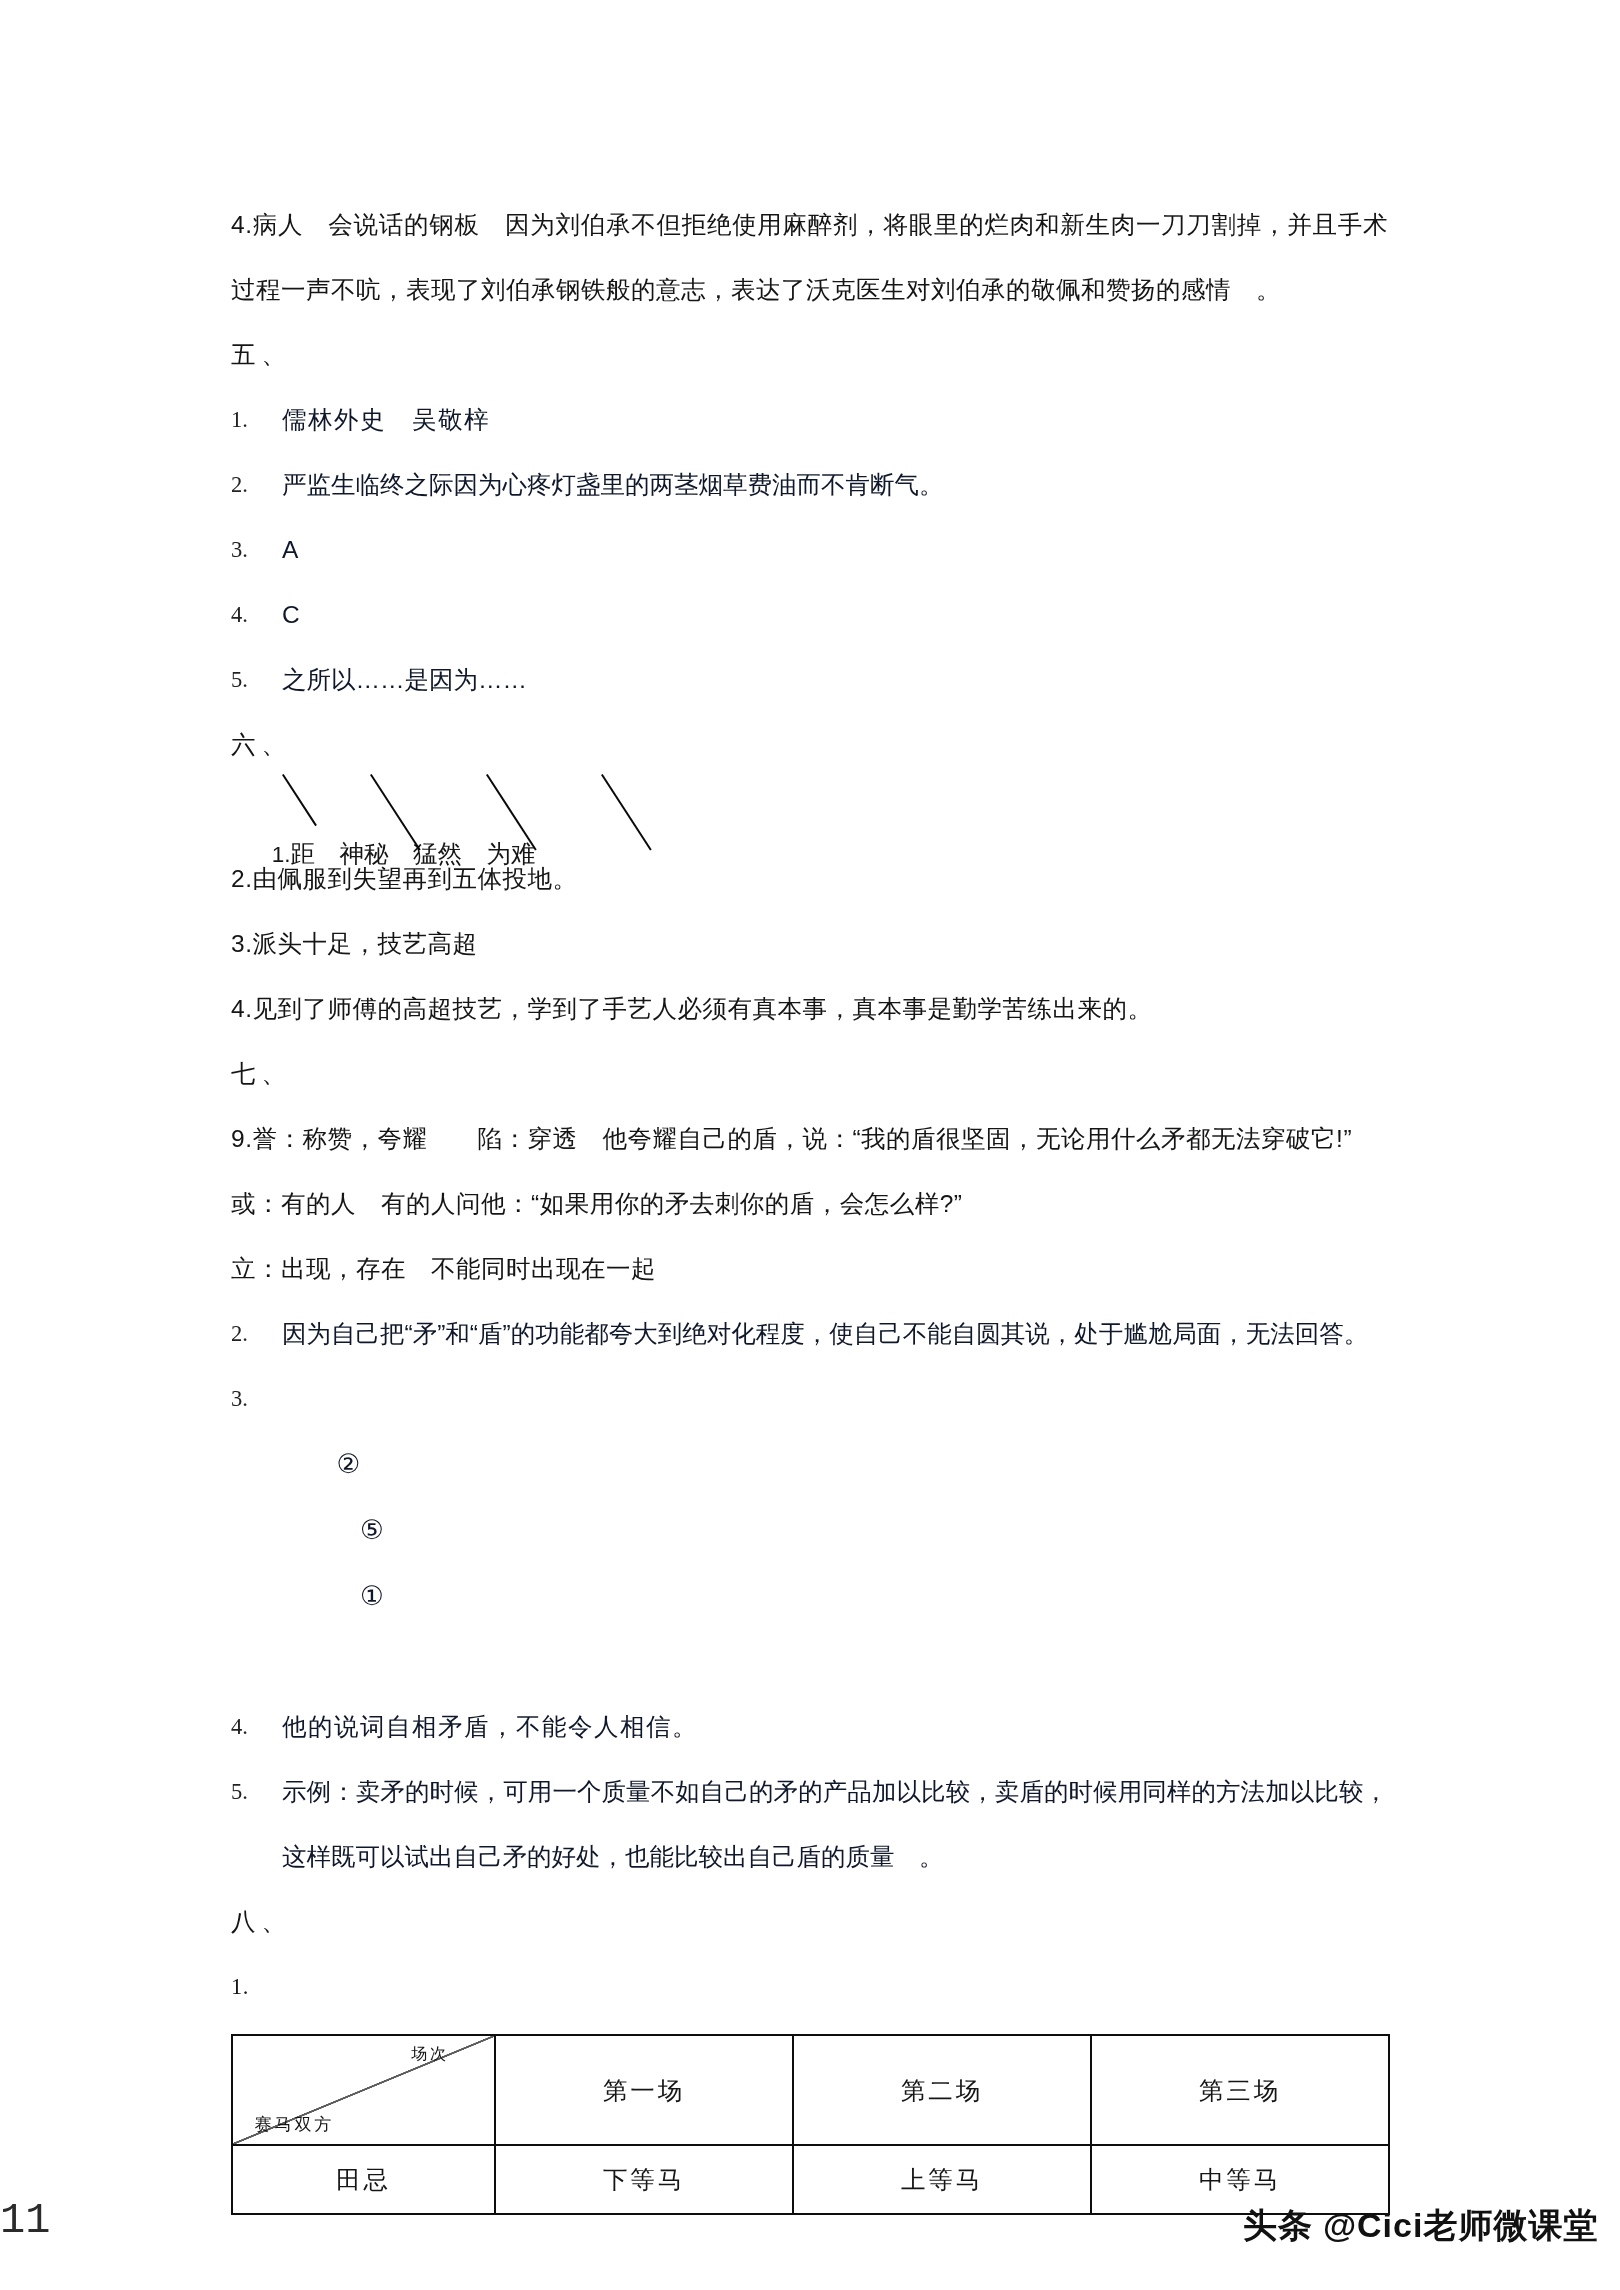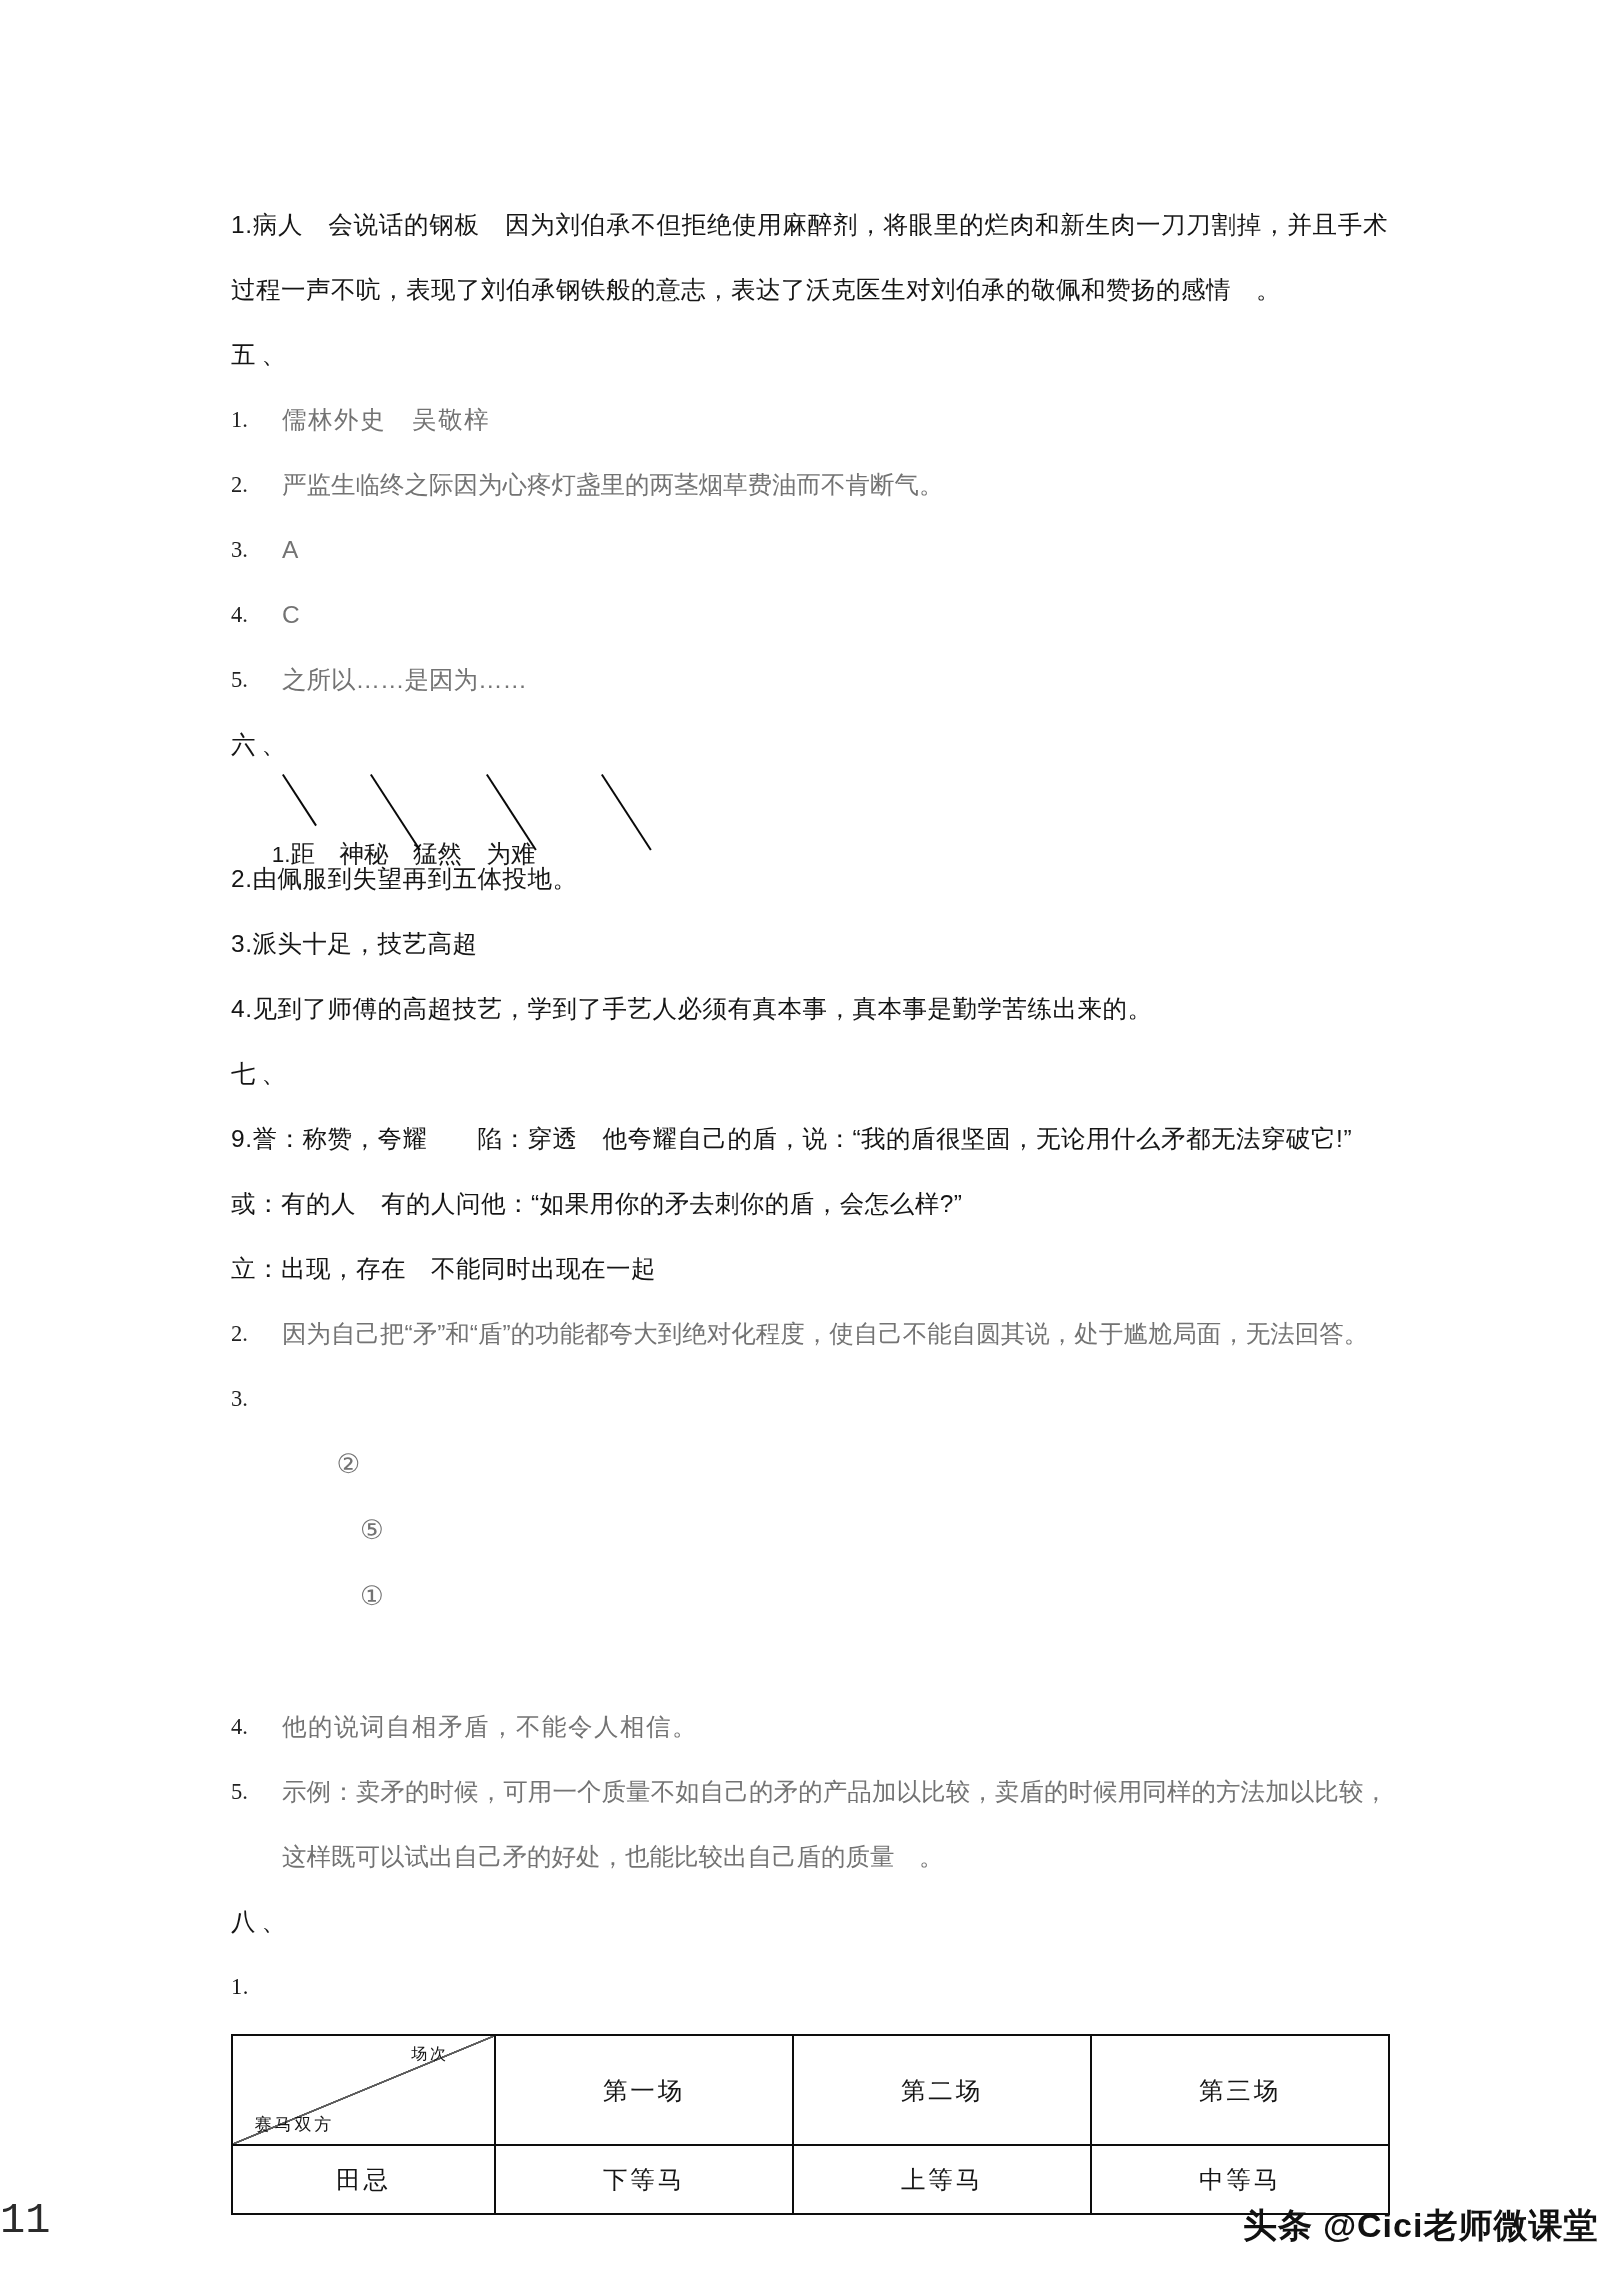--- a/index.html
+++ b/index.html
@@ -58,21 +58,21 @@
     font-family: "Liberation Serif", "DejaVu Serif", serif;
     font-size: 22.5px;
     color: #222;
     line-height: 65px;
   }
   .numrow .body {
     flex: 1 1 auto;
     font-family: "Liberation Sans", "DejaVu Sans", sans-serif;
     font-size: 24.5px;
     line-height: 65px;
-    color: #737373;
+    color: #0f172a;
     text-align: justify;
     text-justify: inter-ideograph;
     white-space: pre-wrap;
   }
   .numrow .body.wide { letter-spacing: 1.5px; }
 
   
   .strikeline {
     position: relative;
     font-family: "Liberation Sans", "DejaVu Sans", sans-serif;
@@ -163,21 +163,21 @@
   }
   .watermark .wm-head { margin-right: 9.8px; }
 </style>
 </head>
 <body>
 
 <div id="page">
 
   <div class="content">
 
-    <p class="para">1.病人　会说话的钢板　因为刘伯承不但拒绝使用麻醉剂，将眼里的烂肉和新生肉一刀刀割掉，并且手术过程一声不吭，表现了刘伯承钢铁般的意志，表达了沃克医生对刘伯承的敬佩和赞扬的感情　。</p>
+    <p class="para">4.病人　会说话的钢板　因为刘伯承不但拒绝使用麻醉剂，将眼里的烂肉和新生肉一刀刀割掉，并且手术过程一声不吭，表现了刘伯承钢铁般的意志，表达了沃克医生对刘伯承的敬佩和赞扬的感情　。</p>
 
     <p class="sec-head">五、</p>
 
     <div class="numrow">
       <span class="num">1.</span>
       <span class="body wide">儒林外史　吴敬梓</span>
     </div>
     <div class="numrow">
       <span class="num">2.</span>
       <span class="body">严监生临终之际因为心疼灯盏里的两茎烟草费油而不肯断气。</span>

